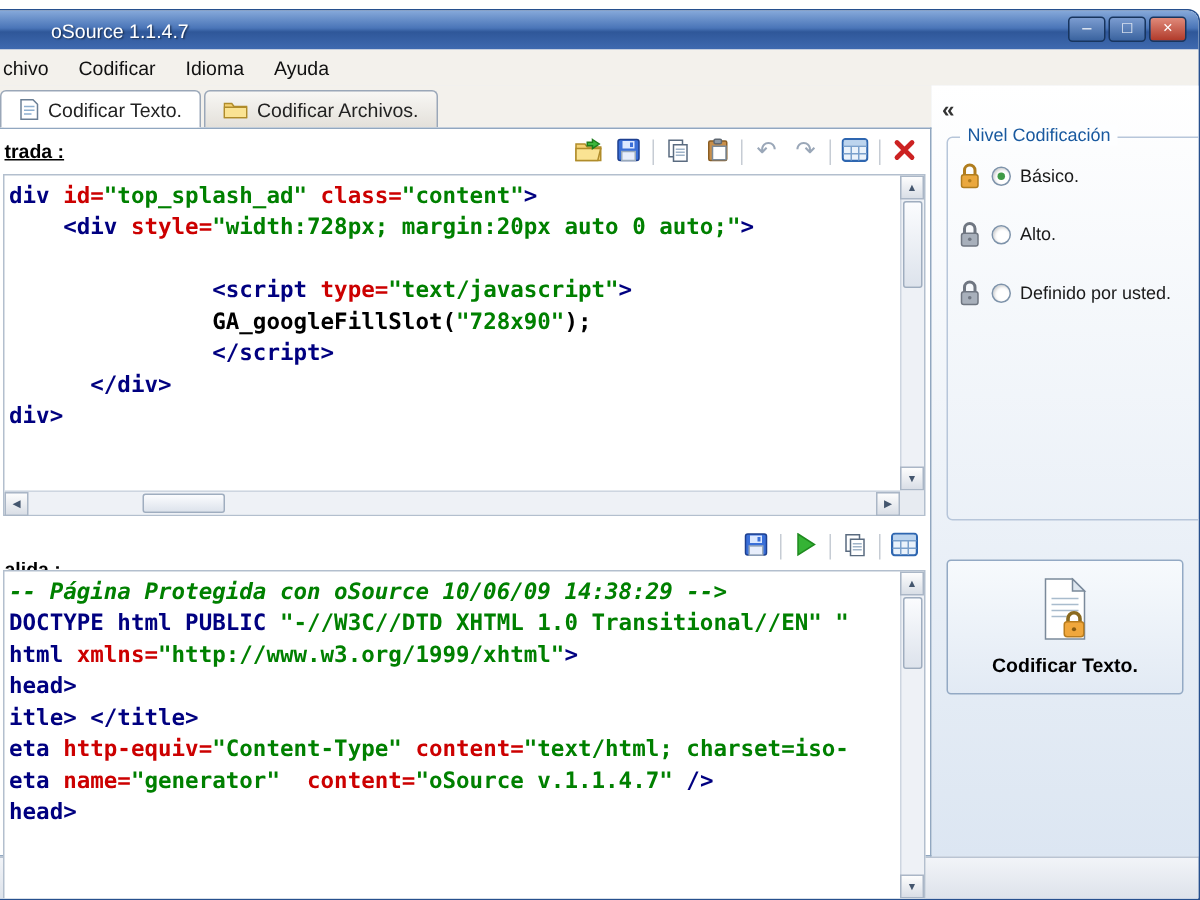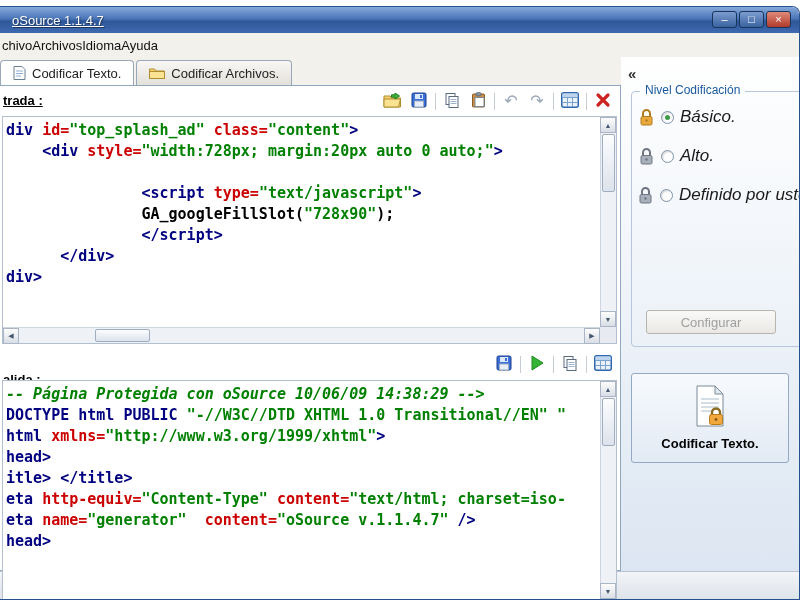--- a/index.html
+++ b/index.html
@@ -7,32 +7,32 @@
   body { font-family:"Liberation Sans", sans-serif; background:#ffffff; position:relative; overflow:hidden; }
 
   .window { position:absolute; left:0; top:6px; width:800px; height:594px;
             border:1px solid #27508e; border-left:none; border-radius:0 8px 0 0;
             background:#e9edf4; overflow:hidden; }
 
   
   .titlebar { position:absolute; left:0; top:0; width:100%; height:26px;
               background:linear-gradient(180deg,#86a9da 0%,#4a75b8 45%,#2f5799 55%,#3f6ab0 100%);
               border-radius:0 7px 0 0; display:flex; align-items:center; }
-  .titlebar .title { color:#ffffff; font-size:13px; padding-left:12px;
-                     text-shadow:1px 1px 1px rgba(0,0,0,.45);text-decoration:underline; }
+  .titlebar .title { color:#ffffff; font-size:13px; padding-left:34px;
+                     text-shadow:1px 1px 1px rgba(0,0,0,.45); }
   .winbtns { position:absolute; right:8px; top:4px; display:flex; gap:2px; }
   .winbtn { width:25px; height:17px; border:1px solid #18355e; border-radius:3px;
             color:#fff; font-size:11px; line-height:15px; text-align:center;
             background:linear-gradient(180deg,#7b9cd0,#3a639f); cursor:default; }
   .winbtn.close { background:linear-gradient(180deg,#e08a7a,#b03a2a); }
 
   
   .menubar { position:absolute; left:0; top:26px; width:100%; height:24px;
              background:#f3f1ec; display:flex; align-items:center; font-size:13px; color:#111; }
-  .menu-item { padding:4px 0; }
+  .menu-item { padding:4px 10px; }
   .menu-item:first-child { padding-left:2px; }
 
   
   .tabstrip { position:absolute; left:0; top:50px; width:621px; height:28px;
               background:#f3f1ec; display:flex; align-items:flex-end; }
   .tab { height:25px; display:inline-flex; align-items:center; gap:6px; padding:0 12px;
          border:1px solid #9aa7b8; border-bottom:none; border-radius:4px 4px 0 0;
          font-size:13px; color:#222; background:linear-gradient(#f8f7f4,#e3e0da); margin-right:2px; }
   .tab.active { background:#ffffff; position:relative; z-index:3; }
   .tabicon { display:inline-flex; }
@@ -77,21 +77,21 @@
               border:1px solid #b7c6da; border-radius:4px; }
   .groupbox-title { position:absolute; top:-9px; left:8px; padding:0 5px; background:#fdfeff;
                     color:#19599f; font-size:12px; white-space:nowrap; }
   .levels { position:absolute; left:6px; top:12px; right:2px; }
   .level-row { display:flex; align-items:center; height:26px; margin-bottom:13px; }
   .lock { width:16px; display:inline-flex; justify-content:center; }
   .radio { width:13px; height:13px; border-radius:50%; background:#fff; border:1px solid #7e93aa;
            margin:0 6px 0 7px; box-shadow:inset 1px 1px 2px rgba(0,0,0,.18); flex:none; }
   .radio.sel::after { content:""; display:block; width:5px; height:5px; margin:3px;
                       border-radius:50%; background:#3f9a46; }
-  .lvl-label { font-size:17px; color:#1a1a1a; white-space:nowrap;font-style:italic; }
+  .lvl-label { font-size:12px; color:#1a1a1a; white-space:nowrap; }
   .cfg-btn { position:absolute; left:14px; bottom:12px; width:130px; height:24px;
              border:1px solid #b8b5ac; border-radius:3px; color:#a0a0a0; font-size:13px;
              background:linear-gradient(#f9f9f8,#e9e8e4); font-family:inherit; }
 
   .bigbtn { position:absolute; left:10px; top:316px; width:158px; height:90px;
             border:1px solid #93a9c4; border-radius:3px; cursor:pointer;
             background:linear-gradient(#f7fafd,#e2eaf4); display:flex; flex-direction:column;
             align-items:center; justify-content:center; gap:6px; font-family:inherit; }
   .bigbtn-label { font-size:13px; font-weight:bold; color:#000; }
 
@@ -107,21 +107,21 @@
     <span class="title">oSource 1.1.4.7</span>
     <div class="winbtns">
       <div class="winbtn">–</div>
       <div class="winbtn">□</div>
       <div class="winbtn close">×</div>
     </div>
   </div>
 
   <div class="menubar">
     <span class="menu-item">chivo</span>
-    <span class="menu-item">Archivos</span>
+    <span class="menu-item">Codificar</span>
     <span class="menu-item">Idioma</span>
     <span class="menu-item">Ayuda</span>
   </div>
 
   <div class="tabstrip">
     <div class="tab active">
       <span class="tabicon">
         <svg width="13" height="14" viewBox="0 0 13 14">
             <path d="M1 0.5 h8 l3 3 v10 H1z" fill="#fff" stroke="#6b7f95"></path>
             <path d="M3 5h7M3 7.5h7M3 10h5" stroke="#8fb0d0"></path>
@@ -289,21 +289,20 @@
               <svg width="15" height="18" viewBox="0 0 15 18">
      <path d="M4 9 V5.5 a3.5 3.5 0 0 1 7 0 V9" fill="none" stroke="#6f7681" stroke-width="2"></path>
      <rect x="2" y="8.5" width="11" height="8.5" rx="1.5" fill="#a8b0bb" stroke="#6f7681"></rect>
      <circle cx="7.5" cy="12.5" r="1.2" fill="#6f7681"></circle>
    </svg>
             </span>
             <span class="radio"></span>
             <span class="lvl-label">Definido por usted.</span>
           </div>
         </div>
-      <button class="cfg-btn" disabled="">Configurar</button>
     </div>
 
     <button class="bigbtn">
       <span>
         <svg width="34" height="42" viewBox="0 0 34 42">
           <path d="M4 1 h18 l8 8 v32 H4z" fill="#ffffff" stroke="#7b8a9b"></path>
           <path d="M22 1 l8 8 h-8z" fill="#dfe7ef" stroke="#7b8a9b"></path>
           <path d="M8 14h18 M8 18h18 M8 22h18 M8 26h10" stroke="#a9bccd"></path>
           <g transform="translate(15,22)">
             <path d="M4 8 V5.5 a4 4 0 0 1 8 0 V8" fill="none" stroke="#8a6a1f" stroke-width="2.4"></path>

